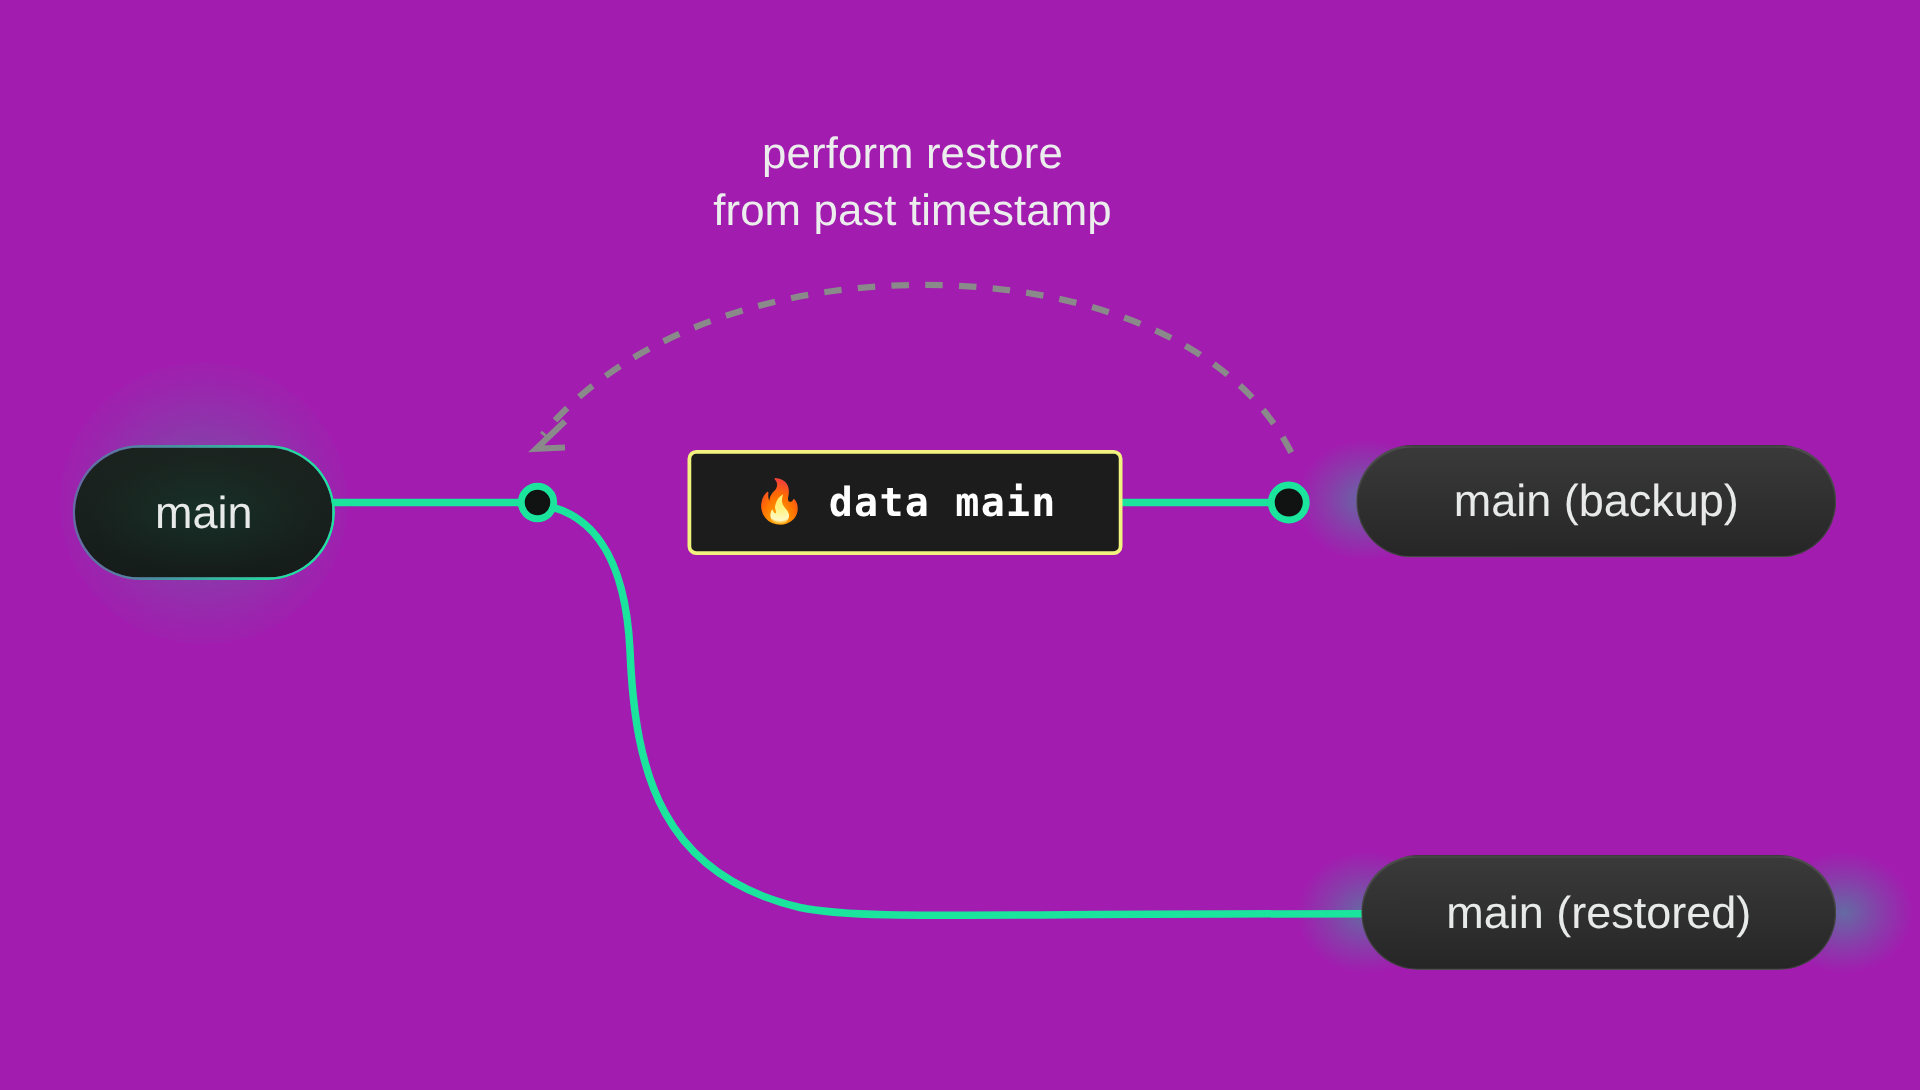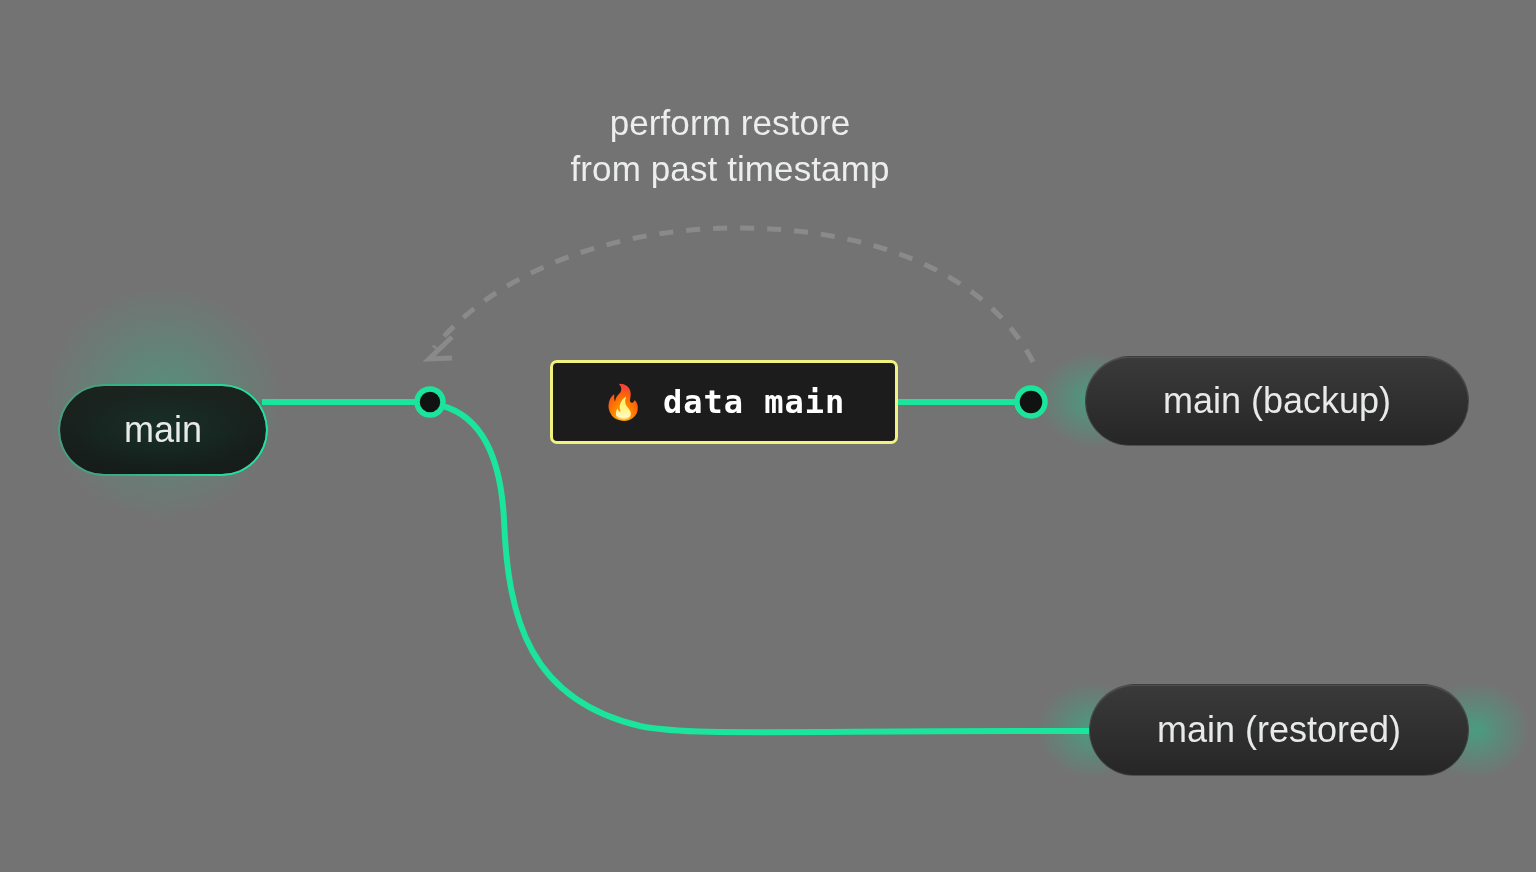--- a/index.html
+++ b/index.html
@@ -4,21 +4,21 @@
 <style>
   html, body {
     margin: 0;
     padding: 0;
     background: #0a0c0b;
   }
   #stage {
     position: relative;
     width: 1536px;
     height: 872px;
-    background: #737373;
+    background: #a21caf;
     overflow: hidden;
     font-family: "Liberation Sans", sans-serif;
   }
 
   
   .glow {
     position: absolute;
     border-radius: 50%;
     pointer-events: none;
   }
@@ -83,28 +83,27 @@
     display: flex;
     align-items: center;
     justify-content: center;
     border-radius: 999px;
     box-sizing: border-box;
     color: #e8eae9;
   }
 
   #node-main {
     left: 58px; top: 356px;
-    width: 210px; height: 92px;
+    width: 210px; height: 108px;
     font-size: 36px;
     background:
       radial-gradient(ellipse at 50% 50%, rgba(16,214,147,0.10) 0%, rgba(16,214,147,0.02) 60%, rgba(0,0,0,0) 100%),
       linear-gradient(180deg, #1b211e 0%, #151a18 100%);
     border: 2px solid transparent;
     background-clip: padding-box;
-    margin-top: 28px;
   }
   #node-main::before {
     content: "";
     position: absolute;
     inset: -2px;
     border-radius: 999px;
     padding: 2px;
     background: linear-gradient(100deg,
         rgba(16,214,147,0.38) 0%,
         rgba(16,214,147,0.55) 35%,

